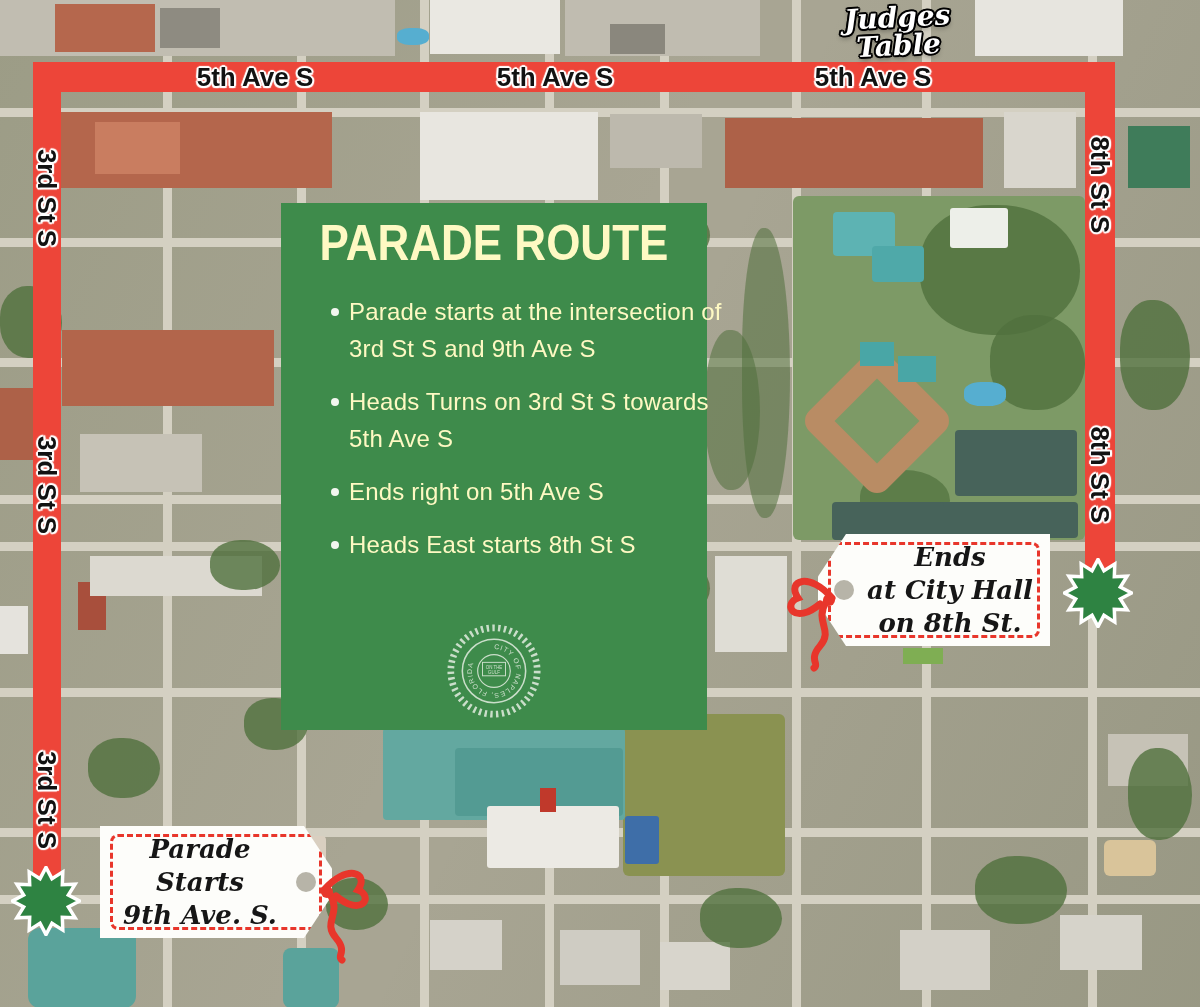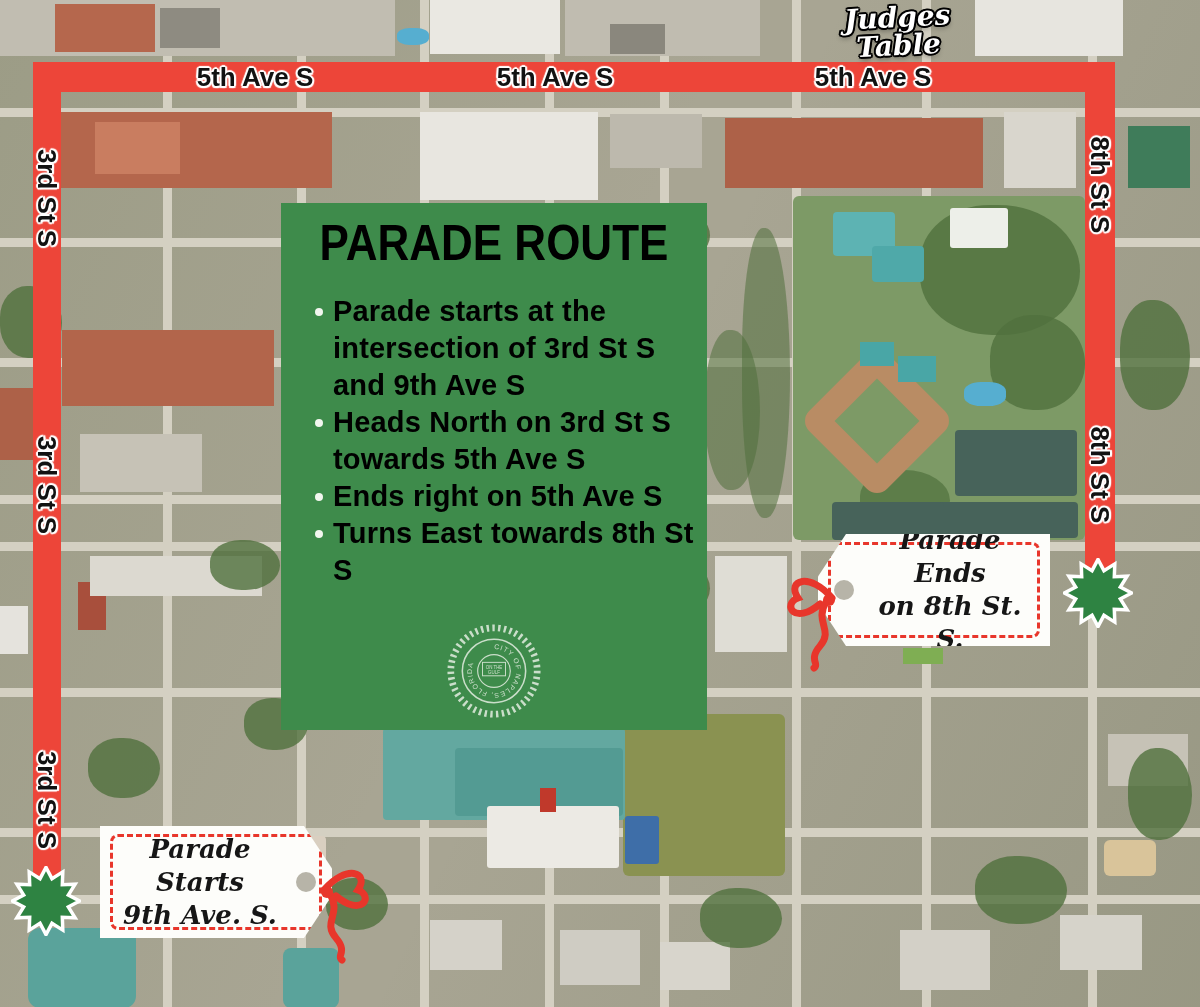--- a/index.html
+++ b/index.html
@@ -30,26 +30,26 @@
                 1.5px 1.5px 1px #fff,-1.5px -1.5px 1px #fff,1.5px -1.5px 1px #fff,-1.5px 1.5px 1px #fff;}
   .street-v{transform:rotate(90deg);}
   .script-label{position:absolute;z-index:7;width:130px;text-align:center;
     font-family:"DejaVu Serif", serif;font-style:italic;font-weight:bold;
     font-size:28px;line-height:28px;color:#fff;transform:rotate(-3deg);
     text-shadow:2px 0 0 #000,-2px 0 0 #000,0 2px 0 #000,0 -2px 0 #000,
                 1.5px 1.5px 0 #000,-1.5px -1.5px 0 #000,1.5px -1.5px 0 #000,-1.5px 1.5px 0 #000,
                 0 3px 5px rgba(0,0,0,.45);}
   
   .panel{position:absolute;left:281px;top:203px;width:426px;height:527px;
-    background:#3e8b4b;z-index:10;color:#000000;}
+    background:#3e8b4b;z-index:10;color:#fef9c3;}
   .panel h1{margin:14px 0 0 0;text-align:center;font-size:50px;line-height:52px;
     font-weight:bold;transform:scaleX(.88);letter-spacing:0;white-space:nowrap;}
   .panel ul{list-style:none;margin:24px 0 0 0;padding:0 0 0 36px;}
-  .panel li{position:relative;width:378px;padding-left:16px;margin:0;
-    font-size:29px;font-weight:bold;line-height:37px;letter-spacing:.2px;}
+  .panel li{position:relative;width:378px;padding-left:16px;margin:16px;
+    font-size:24px;font-weight:normal;line-height:37px;letter-spacing:.2px;}
   .panel li::before{content:"";position:absolute;left:-2px;top:15px;width:8px;height:8px;
     border-radius:50%;background:#f2f6ef;}
   .seal{position:absolute;left:50%;top:420px;transform:translateX(-50%);
     width:96px;height:96px;opacity:.8;}
   
   .tag{position:absolute;width:232px;height:112px;background:#fdfdfa;z-index:12;
     filter:drop-shadow(0 1px 2px rgba(0,0,0,.25));}
   .tag-dash{position:absolute;inset:8px 10px;border:3px dashed #e8362b;border-radius:8px;}
   .tag-hole{position:absolute;width:20px;height:20px;border-radius:50%;background:#b7b4a8;}
   .tag-text{position:absolute;display:flex;flex-direction:column;justify-content:center;
@@ -190,23 +190,23 @@
 
   <div class="script-label" style="left:833px;top:4px">
     <div>Judges</div>
     <div>Table</div>
   </div>
 
   <div class="panel">
     <h1>PARADE ROUTE</h1>
     <ul>
       <li>Parade starts at the intersection of 3rd St S and 9th Ave S</li>
-      <li>Heads North on 3rd St S towards 5th Ave S</li>
+      <li>Heads Turns on 3rd St S towards 5th Ave S</li>
       <li>Ends right on 5th Ave S</li>
-      <li>Turns East towards 8th St S</li>
+      <li>Heads East starts 8th St S</li>
     </ul>
     <svg class="seal" viewBox="0 0 100 100">
       <g fill="none" stroke="#eef3ea">
         <circle cx="50" cy="50" r="45" stroke-width="7" stroke-dasharray="2.5 3.5"></circle>
         <circle cx="50" cy="50" r="33" stroke-width="1.6"></circle>
         <circle cx="50" cy="50" r="17" stroke-width="1.2"></circle>
       </g>
       <path id="sealring" d="M50,27 a23,23 0 1,1 -0.01,0" fill="none"></path>
       <text font-size="7.2" fill="#eef3ea" letter-spacing="1">
         <textPath href="#sealring">CITY OF NAPLES, FLORIDA</textPath>
@@ -215,20 +215,21 @@
       <text x="50" y="47.5" font-size="4.6" fill="#eef3ea" text-anchor="middle">ON THE</text>
       <text x="50" y="53.5" font-size="4.6" fill="#eef3ea" text-anchor="middle">GULF</text>
     </svg>
   </div>
 
   <div class="tag" id="tag-end">
     <div class="tag-dash"></div>
     <div class="tag-hole"></div>
     <div class="tag-text">
       <div>Parade Ends</div>
+      <div>at City Hall</div>
       <div>on 8th St. S.</div>
     </div>
   </div>
   <svg class="bow" id="bow-end" viewBox="0 0 64 112">
     <g fill="none" stroke="#e8362b" stroke-width="7" stroke-linecap="round">
       <path d="M52,38 C30,12 6,20 18,38 C2,44 14,66 40,44"></path>
       <path d="M46,42 C34,62 54,70 40,86 C28,100 40,104 34,108"></path>
     </g>
     <circle cx="49" cy="40" r="6" fill="#e8362b"></circle>
   </svg>

